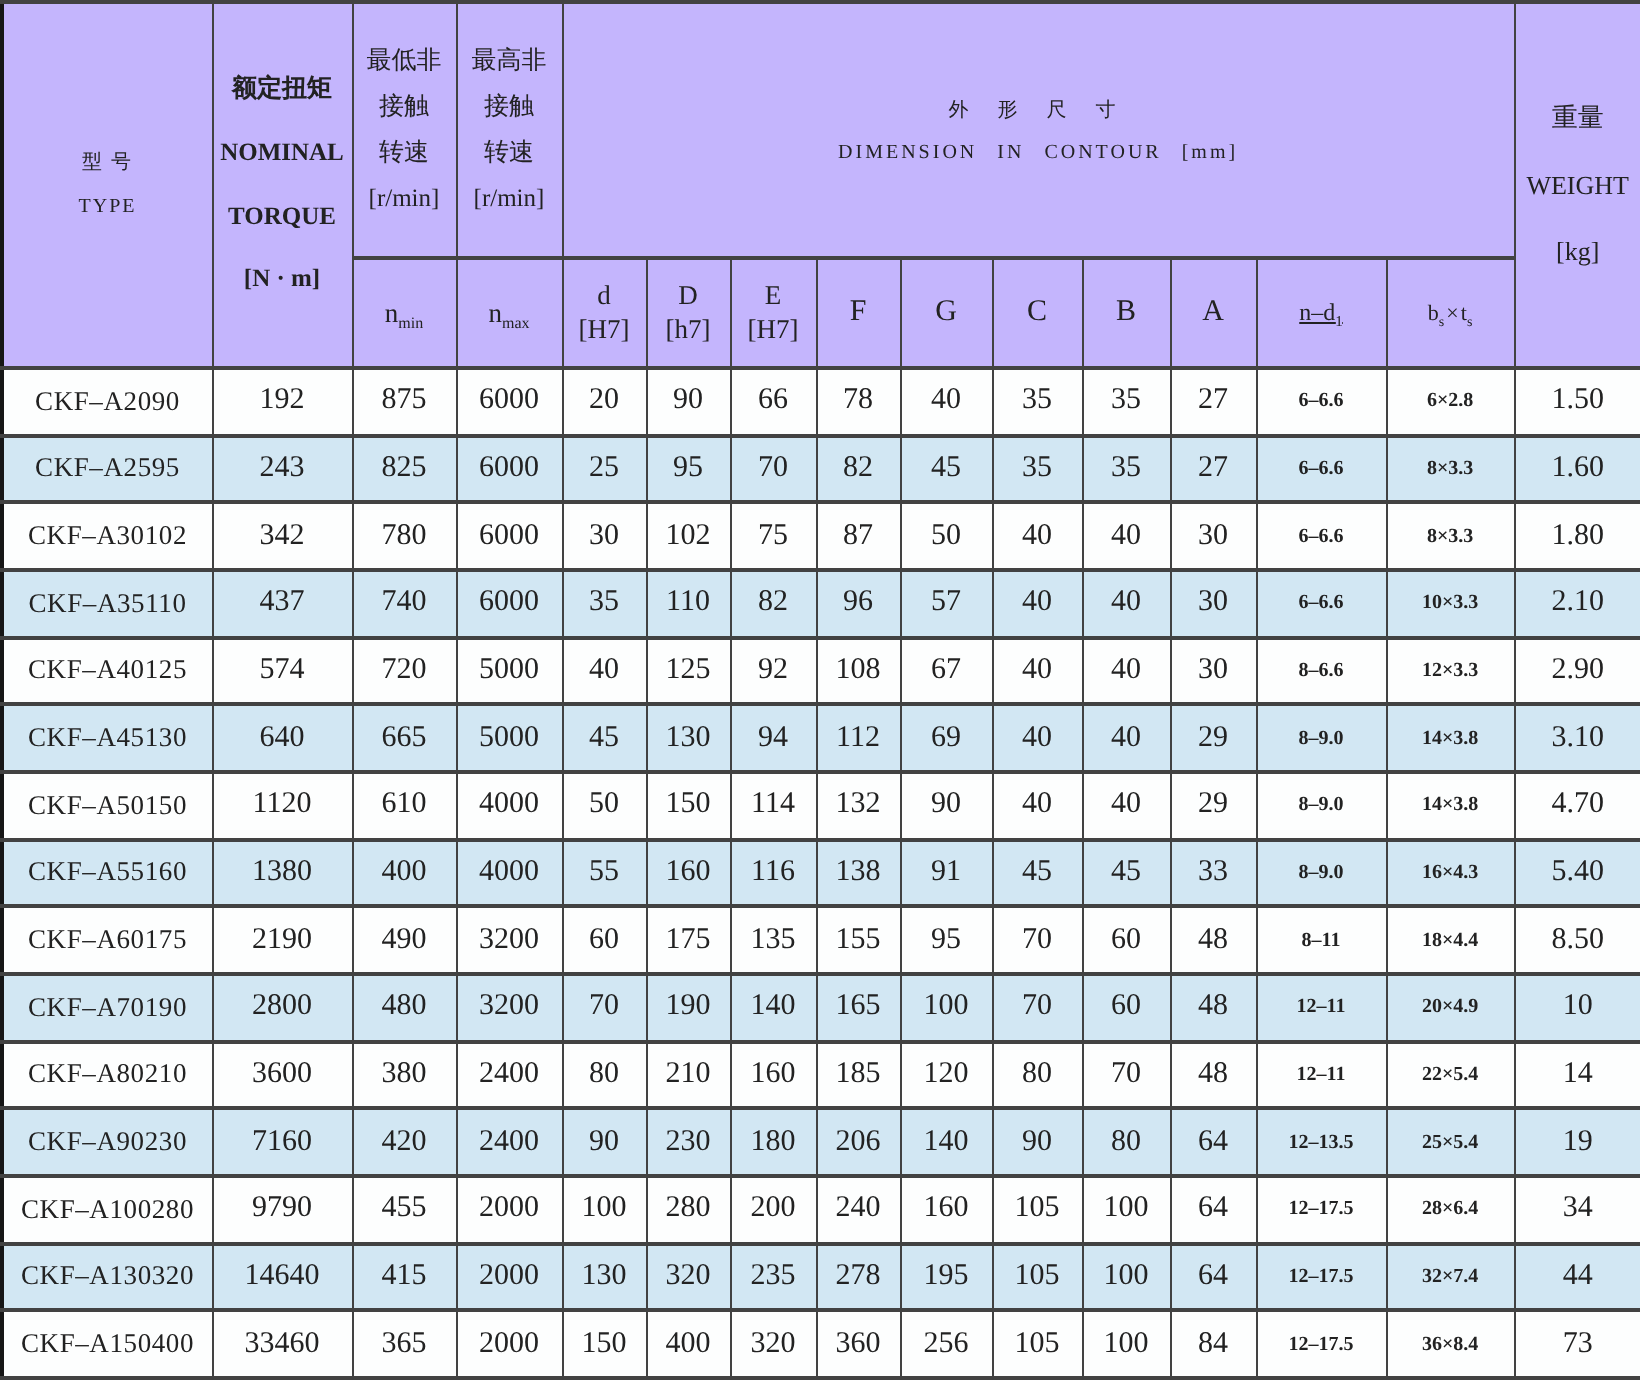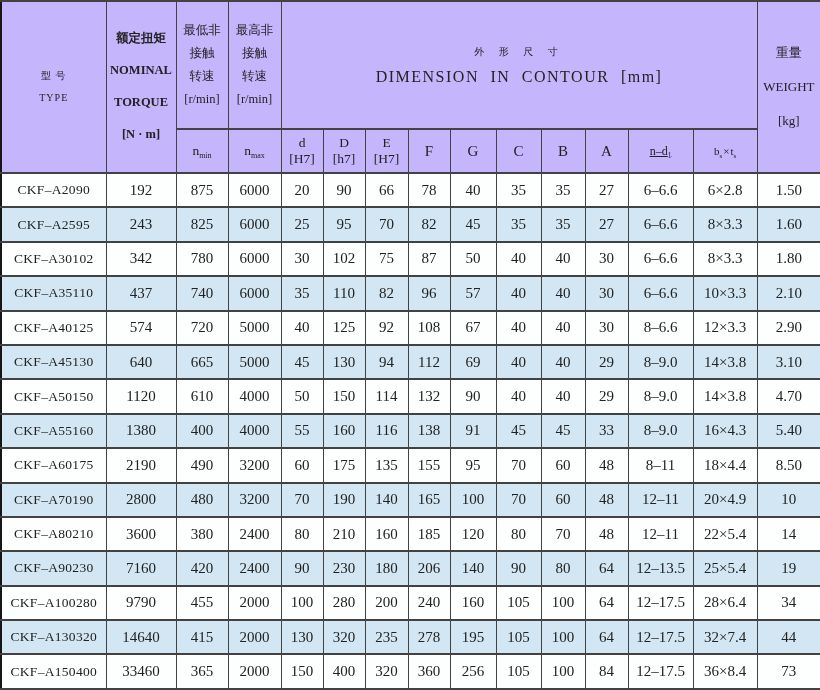--- a/index.html
+++ b/index.html
@@ -30,45 +30,45 @@
     vertical-align: middle;
     padding: 0;
     overflow: hidden;
     font-weight: normal;
   }
   thead th { background: #c4b5fd; }
   tbody tr:nth-child(odd) td  { background: #fdfefe; }
   tbody tr:nth-child(even) td { background: #d2e7f3; }
 
   thead tr.tier1 { height: 128px; }
-  thead tr.tier2 { height: 44px; margin-top: 28px; }
+  thead tr.tier2 { height: 55px; margin-top: 28px; }
   tbody tr { height: 24px; padding-left: 48px; }
 
   .pre { white-space: pre-line; }
 
   .h-type    { font-size: 10px; line-height: 2.2; letter-spacing: 1px; }
   .h-torque  { font-size: 12.5px; line-height: 2.55; font-weight: bold; }
   .h-speed   { font-size: 12.5px; line-height: 1.85; }
   .h-weight  { font-size: 13px;  line-height: 2.6; }
   .h-dim-cn  { font-size: 10px; letter-spacing: 6px; margin-bottom: 9px; }
-  .h-dim-en  { font-size: 16px; letter-spacing: 1.5px; word-spacing: 6px; }
+  .h-dim-en  { font-size: 10px; letter-spacing: 1.5px; word-spacing: 6px; }
 
   .h-nsub      { font-size: 13.5px; }
   .h-nsub sub  { font-size: 8px; vertical-align: -3px; line-height: 0; }
   .h-bracket   { font-size: 13.5px; line-height: 1.2; }
   .h-letter    { font-size: 15px; }
   .h-nd        { font-size: 12px; text-decoration: underline; }
   .h-nd sub    { font-size: 7.5px; vertical-align: -3px; line-height: 0; }
   .h-bt        { font-size: 11px; }
   .h-bt sub    { font-size: 7px; vertical-align: -3px; line-height: 0; }
   .h-bt .times { margin: 0 1px; }
 
   td { font-size: 15px; }
   td.model { font-size: 13.5px; letter-spacing: 0.3px; }
-  td.small { font-size: 15px; }
+  td.small { font-size: 10px; font-weight: bold; }
 </style>
 </head>
 <body>
 
 <div class="page">
   <table class="spec">
     <colgroup>
       <col style="width:105px">
         <col style="width:70px">
         <col style="width:52px">

